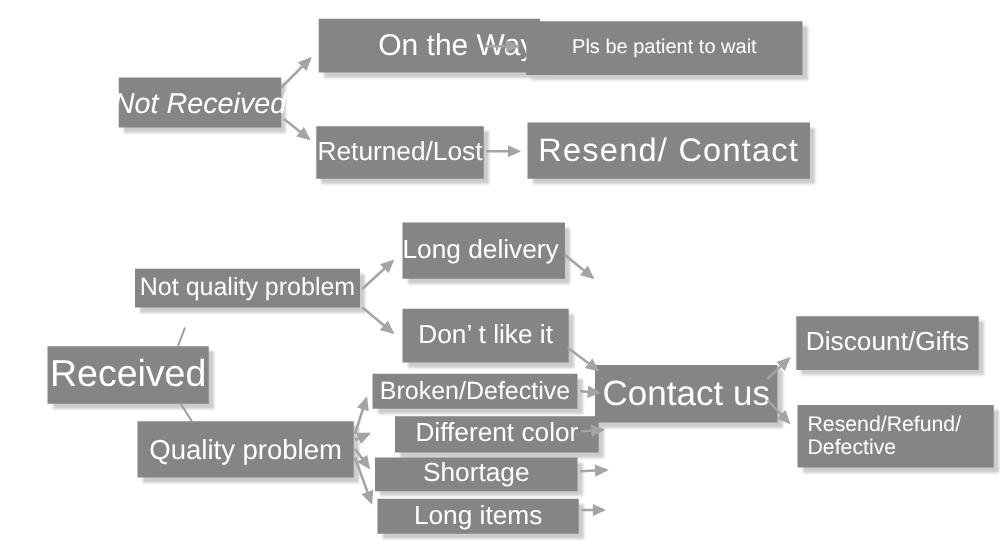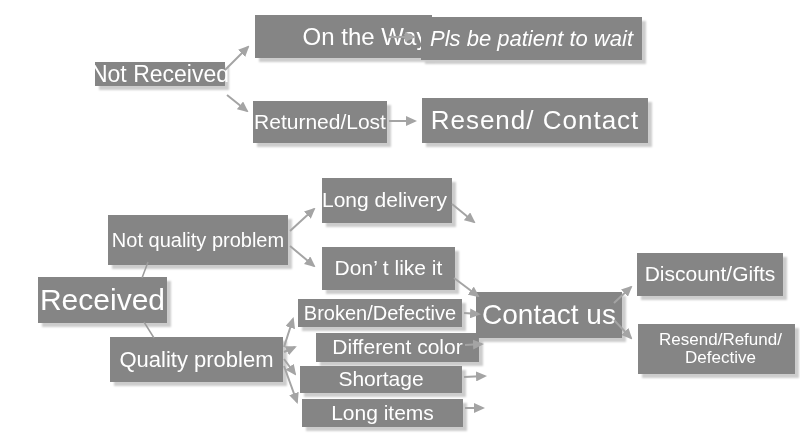--- a/index.html
+++ b/index.html
@@ -15,44 +15,44 @@
     background:#858585;
     color:#ffffff;
     display:flex;
     align-items:center;
     justify-content:center;
     white-space:nowrap;
     box-shadow:4px 4px 2px #cccccc;
     line-height:1.05;
   }
   .flow-box.align-left{justify-content:flex-start;}
-  .flow-box.two-line{flex-direction:column;align-items:center;justify-content:center;padding-left:8px;white-space:normal;}
+  .flow-box.two-line{flex-direction:column;align-items:flex-start;justify-content:center;padding-left:8px;white-space:normal;}
   #edges-layer{
     position:absolute;left:0;top:0;width:800px;height:445px;
     pointer-events:none;
   }
 </style>
 </head>
 <body>
 
 <div id="canvas">
 
-  <div class="flow-box" style="left:95px;top:62px;width:130px;height:24px;font-size:23px;">Not Received</div>
+  <div class="flow-box" style="left:95px;top:62px;width:130px;height:40px;font-size:23px;font-style:italic;">Not Received</div>
 
   <div class="flow-box" style="left:255px;top:15px;width:133px;height:43px;font-size:24px;padding-left:44px;">On the Way</div>
 
-  <div class="flow-box" style="left:421px;top:17px;width:221px;height:43px;font-size:22px;font-style:italic;">Pls be patient to wait</div>
+  <div class="flow-box" style="left:421px;top:17px;width:221px;height:43px;font-size:16px;">Pls be patient to wait</div>
 
   <div class="flow-box" style="left:253px;top:101px;width:134px;height:42px;font-size:21px;">Returned/Lost</div>
 
   <div class="flow-box" style="left:422px;top:98px;width:226px;height:45px;font-size:26px;letter-spacing:1px;">Resend/ Contact</div>
 
   <div class="flow-box" style="left:18px;top:277px;width:129px;height:46px;font-size:30px;margin-left:20px;">Received</div>
 
-  <div class="flow-box" style="left:108px;top:215px;width:180px;height:50px;font-size:20px;">Not quality problem</div>
+  <div class="flow-box" style="left:108px;top:215px;width:180px;height:31px;font-size:20px;">Not quality problem</div>
 
   <div class="flow-box align-left" style="left:322px;top:178px;width:130px;height:45px;font-size:21px;">Long delivery</div>
 
   <div class="flow-box" style="left:322px;top:247px;width:133px;height:43px;font-size:21px;">Don’ t like it</div>
 
   <div class="flow-box" style="left:110px;top:337px;width:173px;height:45px;font-size:22px;">Quality problem</div>
 
   <div class="flow-box" style="left:298px;top:299px;width:164px;height:28px;font-size:20px;">Broken/Defective</div>
 
   <div class="flow-box" style="left:300px;top:333px;width:163px;height:29px;font-size:21px;margin-left:16px;">Different color</div>

